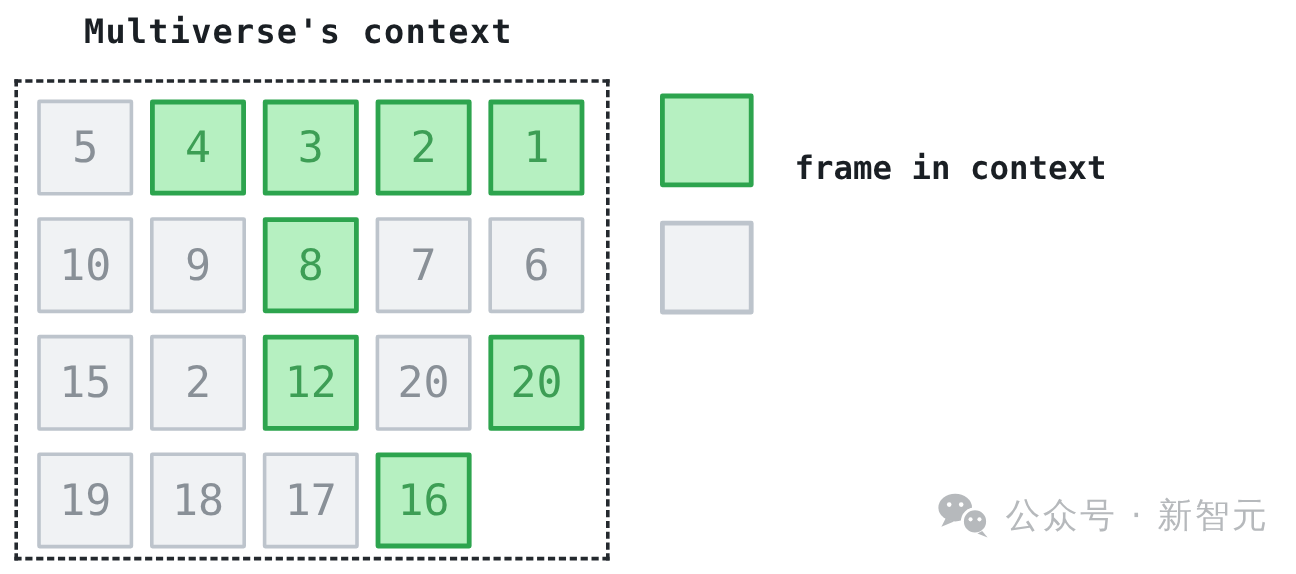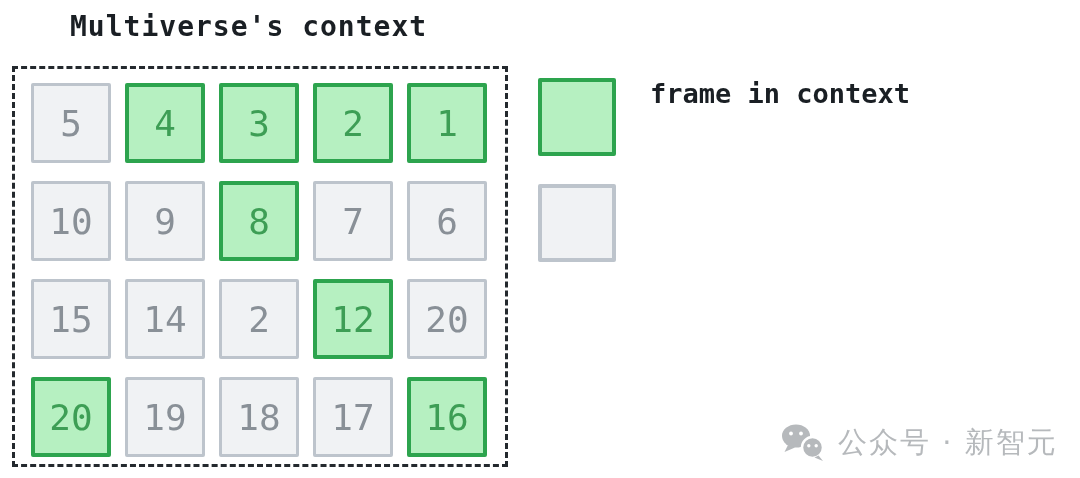--- a/index.html
+++ b/index.html
@@ -65,21 +65,22 @@
   .legend {
     position: absolute;
     left: 538px;
     top: 78px;
     display: flex;
     flex-direction: column;
     gap: 28px;
   }
   .legend-row {
     display: flex;
-    align-items: flex-start;
+    align-items: flex-end;
+    margin-left: 12px;
   }
   .legend-swatch {
     width: 78px;
     height: 78px;
     box-sizing: border-box;
     border-radius: 2px;
     flex: 0 0 auto;
   }
   .legend-swatch[data-state="in"] {
     background: #b6f0c1;
@@ -98,21 +99,20 @@
   }
 
   .watermark {
     position: absolute;
     left: 780px;
     top: 410px;
     display: flex;
     align-items: center;
     gap: 10px;
     color: #b6b9bc;
-    margin-top: 13px;
   }
   .watermark-text {
     font-family: "DejaVu Sans", sans-serif;
     font-size: 29px;
     letter-spacing: 2px;
     white-space: nowrap;
   }
 </style>
 </head>
 <body>
@@ -127,21 +127,20 @@
       <div class="frame" data-state="in">4</div>
       <div class="frame" data-state="in">3</div>
       <div class="frame" data-state="in">2</div>
       <div class="frame" data-state="in">1</div>
       <div class="frame" data-state="out">10</div>
       <div class="frame" data-state="out">9</div>
       <div class="frame" data-state="in">8</div>
       <div class="frame" data-state="out">7</div>
       <div class="frame" data-state="out">6</div>
       <div class="frame" data-state="out">15</div>
-      <div class="frame" data-state="out">14</div>
       <div class="frame" data-state="out">2</div>
       <div class="frame" data-state="in">12</div>
       <div class="frame" data-state="out">20</div>
       <div class="frame" data-state="in">20</div>
       <div class="frame" data-state="out">19</div>
       <div class="frame" data-state="out">18</div>
       <div class="frame" data-state="out">17</div>
       <div class="frame" data-state="in">16</div>
     </div>
   </div>

